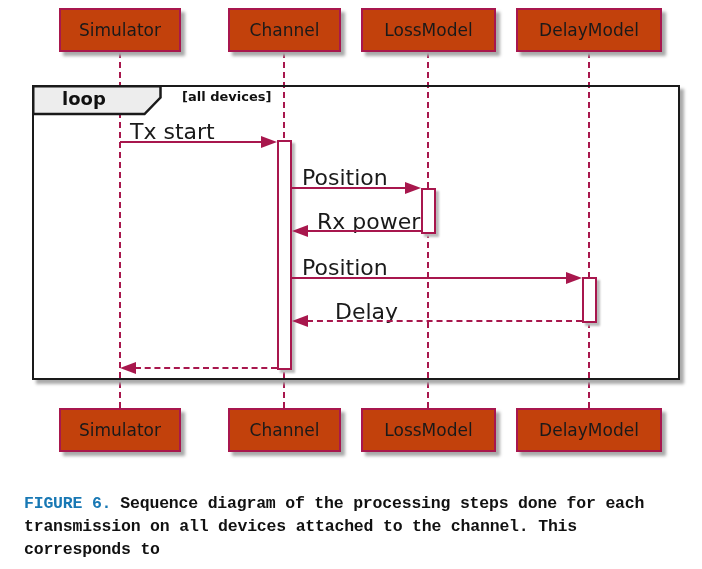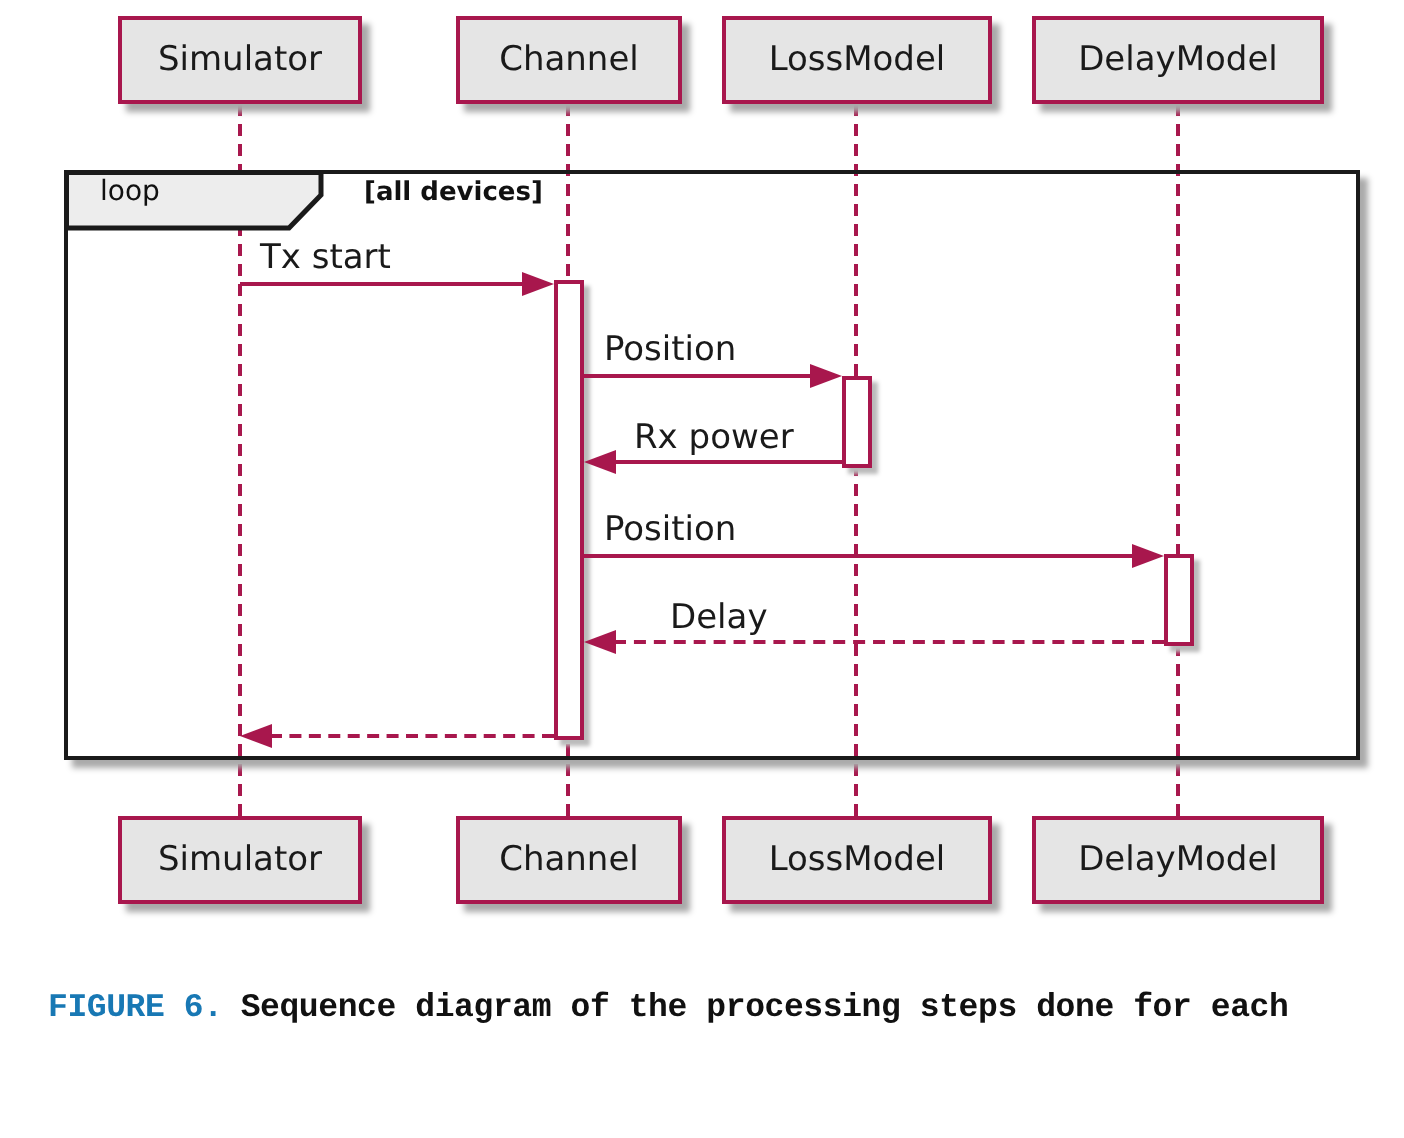--- a/index.html
+++ b/index.html
@@ -8,49 +8,49 @@
     font-family:"DejaVu Sans",sans-serif;
   }
   
   .lifeline{
     position:absolute;width:0;top:52px;height:356px;
     border-left:2px dashed #A8174D;
   }
   
   .participant{
     position:absolute;height:44px;box-sizing:border-box;
-    background:#e5e5e5;border:2.5px solid #A8174D;
+    background:#c2410c;border:2.5px solid #A8174D;
     box-shadow:4px 4px 3px #a9a9a9;
     display:flex;align-items:center;justify-content:center;
     font-size:17px;color:#1a1a1a;
   }
   
   .loop-frame{
     position:absolute;left:32px;top:85px;width:648px;height:295px;
     box-sizing:border-box;border:2.5px solid #1a1a1a;
     box-shadow:4px 4px 3px #aaaaaa;background:transparent;
   }
   .pentagon-svg{position:absolute;left:32px;top:85px;}
   .loop-operator{
-    position:absolute;left:50px;top:88px;
-    font-size:14px;font-weight:normal;color:#111111;
+    position:absolute;left:62px;top:88px;
+    font-size:18px;font-weight:bold;color:#111111;
   }
   .loop-guard{
     position:absolute;left:182px;top:89px;
     font-size:13px;font-weight:bold;color:#111111;
   }
   
   .activation{
     position:absolute;width:15px;box-sizing:border-box;
     background:#ffffff;border:2px solid #A8174D;
     box-shadow:3px 3px 2px #bbbbbb;
   }
   
   .msg-label{
-    position:absolute;font-size:17px;color:#1a1a1a;white-space:nowrap;
+    position:absolute;font-size:22px;color:#1a1a1a;white-space:nowrap;
   }
   .msg-line{position:absolute;height:0;}
   .msg-line.solid{border-top:2.5px solid #A8174D;}
   .msg-line.dashed{border-top:2.5px dashed #A8174D;}
   .arrowhead{position:absolute;width:0;height:0;}
   .arrowhead.right{
     border-top:6px solid transparent;border-bottom:6px solid transparent;
     border-left:16px solid #A8174D;
   }
   .arrowhead.left{
@@ -130,15 +130,16 @@
 
   <span class="msg-label" style="left:335px;top:299px">Delay</span>
   <div class="msg-line dashed" style="left:307px;top:320px;width:275px"></div>
   <div class="arrowhead left" style="left:292px;top:315px"></div>
 
   <div class="msg-line dashed" style="left:135px;top:367px;width:142px"></div>
   <div class="arrowhead left" style="left:120px;top:362px"></div>
 
   <div class="caption">
     <div><span class="fig-label">FIGURE 6.</span><span>Sequence diagram of the processing steps done for each</span></div>
+    <div>transmission on all devices attached to the channel. This corresponds to</div>
   </div>
 
 </div>
 
 </body></html>

